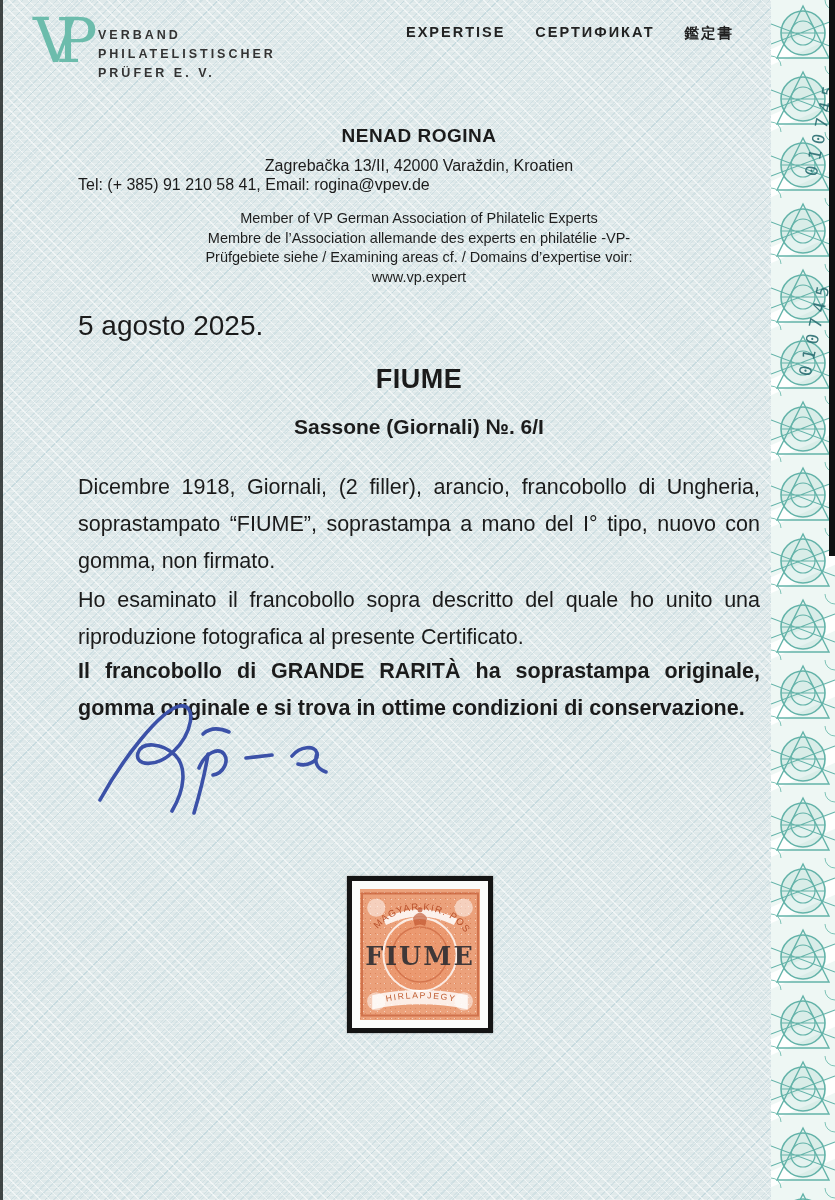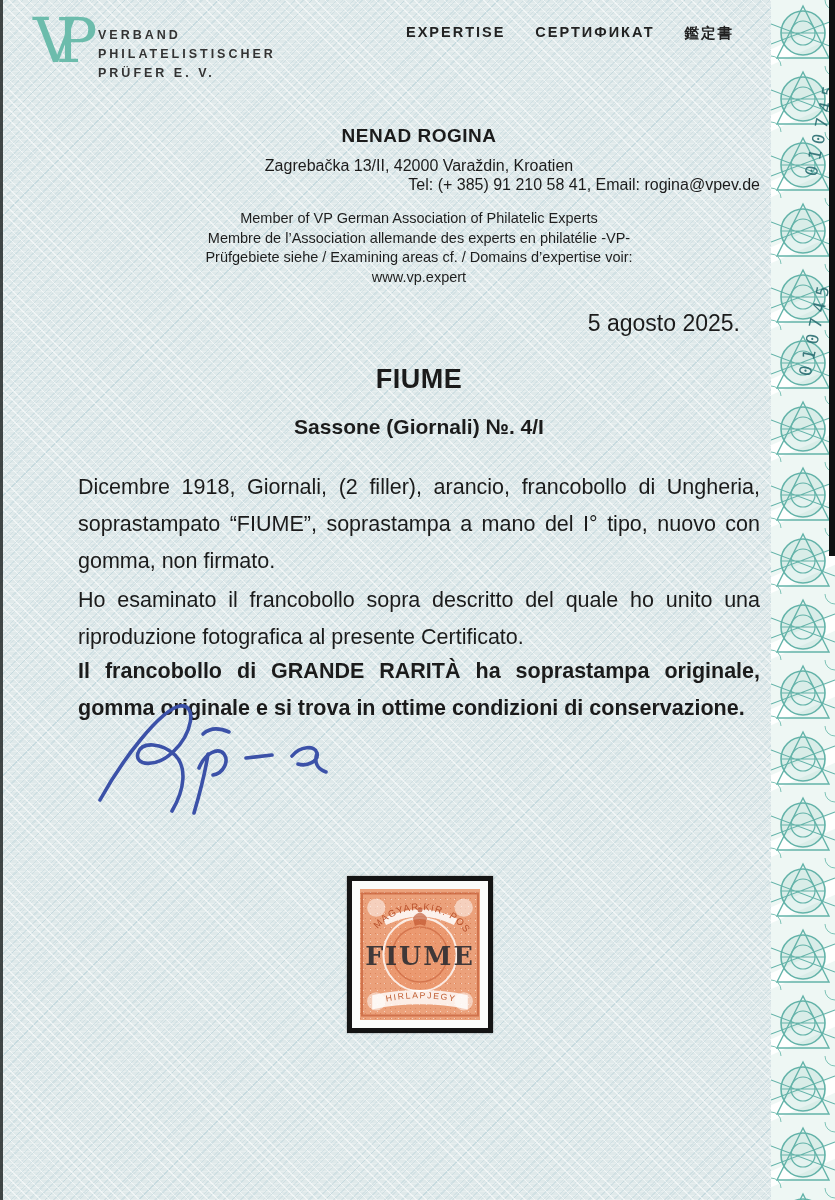--- a/index.html
+++ b/index.html
@@ -28,25 +28,25 @@
   .logo .p{margin-left:-22px;}
   .org{position:absolute;left:98px;top:26px;font-size:12.5px;font-weight:700;
     letter-spacing:3px;color:#333;line-height:19px;}
   .titles{position:absolute;left:406px;top:24px;width:328px;display:flex;
     justify-content:space-between;font-size:14.5px;font-weight:700;letter-spacing:2px;color:#222;}
   
   .content{position:absolute;left:78px;top:0;width:682px;color:#1b1b1b;}
   .expert-name{position:absolute;top:125px;width:100%;text-align:center;
     font-size:19px;font-weight:700;letter-spacing:.5px;}
   .expert-address{position:absolute;top:157px;width:100%;text-align:center;font-size:16px;}
-  .expert-contact{position:absolute;top:176px;width:100%;text-align:right;font-size:16px;}
+  .expert-contact{position:absolute;top:176px;width:100%;text-align:left;font-size:16px;}
   .membership{position:absolute;top:209px;width:100%;text-align:center;
     font-size:14.5px;line-height:19.5px;color:#1e1e1e;}
-  .date-line{position:absolute;top:310px;width:100%;text-align:right;
-    padding-right:20px;box-sizing:border-box;font-size:23px;}
+  .date-line{position:absolute;top:310px;width:100%;
+    padding-right:20px;box-sizing:border-box;font-size:28px;}
   .doc-title{position:absolute;top:364px;width:100%;text-align:center;
     font-size:27px;font-weight:700;letter-spacing:.5px;}
   .doc-subtitle{position:absolute;top:415px;width:100%;text-align:center;
     font-size:21px;font-weight:700;}
   .para{position:absolute;width:100%;font-size:21.5px;line-height:37px;
     text-align:justify;text-align-last:left;}
   .p1{top:447px;}
   .p2{top:560px;margin-top:22px;}
   .p3{top:631px;font-weight:700;}
   
@@ -112,21 +112,21 @@
 
     <div class="membership">
       <div>Member of VP German Association of Philatelic Experts</div>
       <div>Membre de l’Association allemande des experts en philatélie -VP-</div>
       <div>Prüfgebiete siehe / Examining areas cf. / Domains d’expertise voir:</div>
       <div>www.vp.expert</div>
     </div>
 
     <div class="date-line">5 agosto 2025.</div>
     <div class="doc-title">FIUME</div>
-    <div class="doc-subtitle">Sassone (Giornali) №. 4/I</div>
+    <div class="doc-subtitle">Sassone (Giornali) №. 6/I</div>
 
     <p class="para p1">Dicembre 1918, Giornali, (2 filler), arancio, francobollo di Ungheria, soprastampato “FIUME”, soprastampa a mano del I° tipo, nuovo con gomma, non firmato.</p>
     <p class="para p2">Ho esaminato il francobollo sopra descritto del quale ho unito una riproduzione fotografica al presente Certificato.</p>
     <p class="para p3">Il francobollo di GRANDE RARITÀ ha soprastampa originale, gomma originale e si trova in ottime condizioni di conservazione.</p>
   </div>
 
   <div class="signature">
     <svg viewBox="0 0 250 125" width="250" height="125">
       <g fill="none" stroke="#3b51a8" stroke-width="3.6" stroke-linecap="round">
         <path d="M14,104 C36,64 74,14 94,10 C112,8 106,38 87,56 C70,72 48,70 52,57 C56,45 76,47 89,59 C101,71 99,93 86,115"></path>

